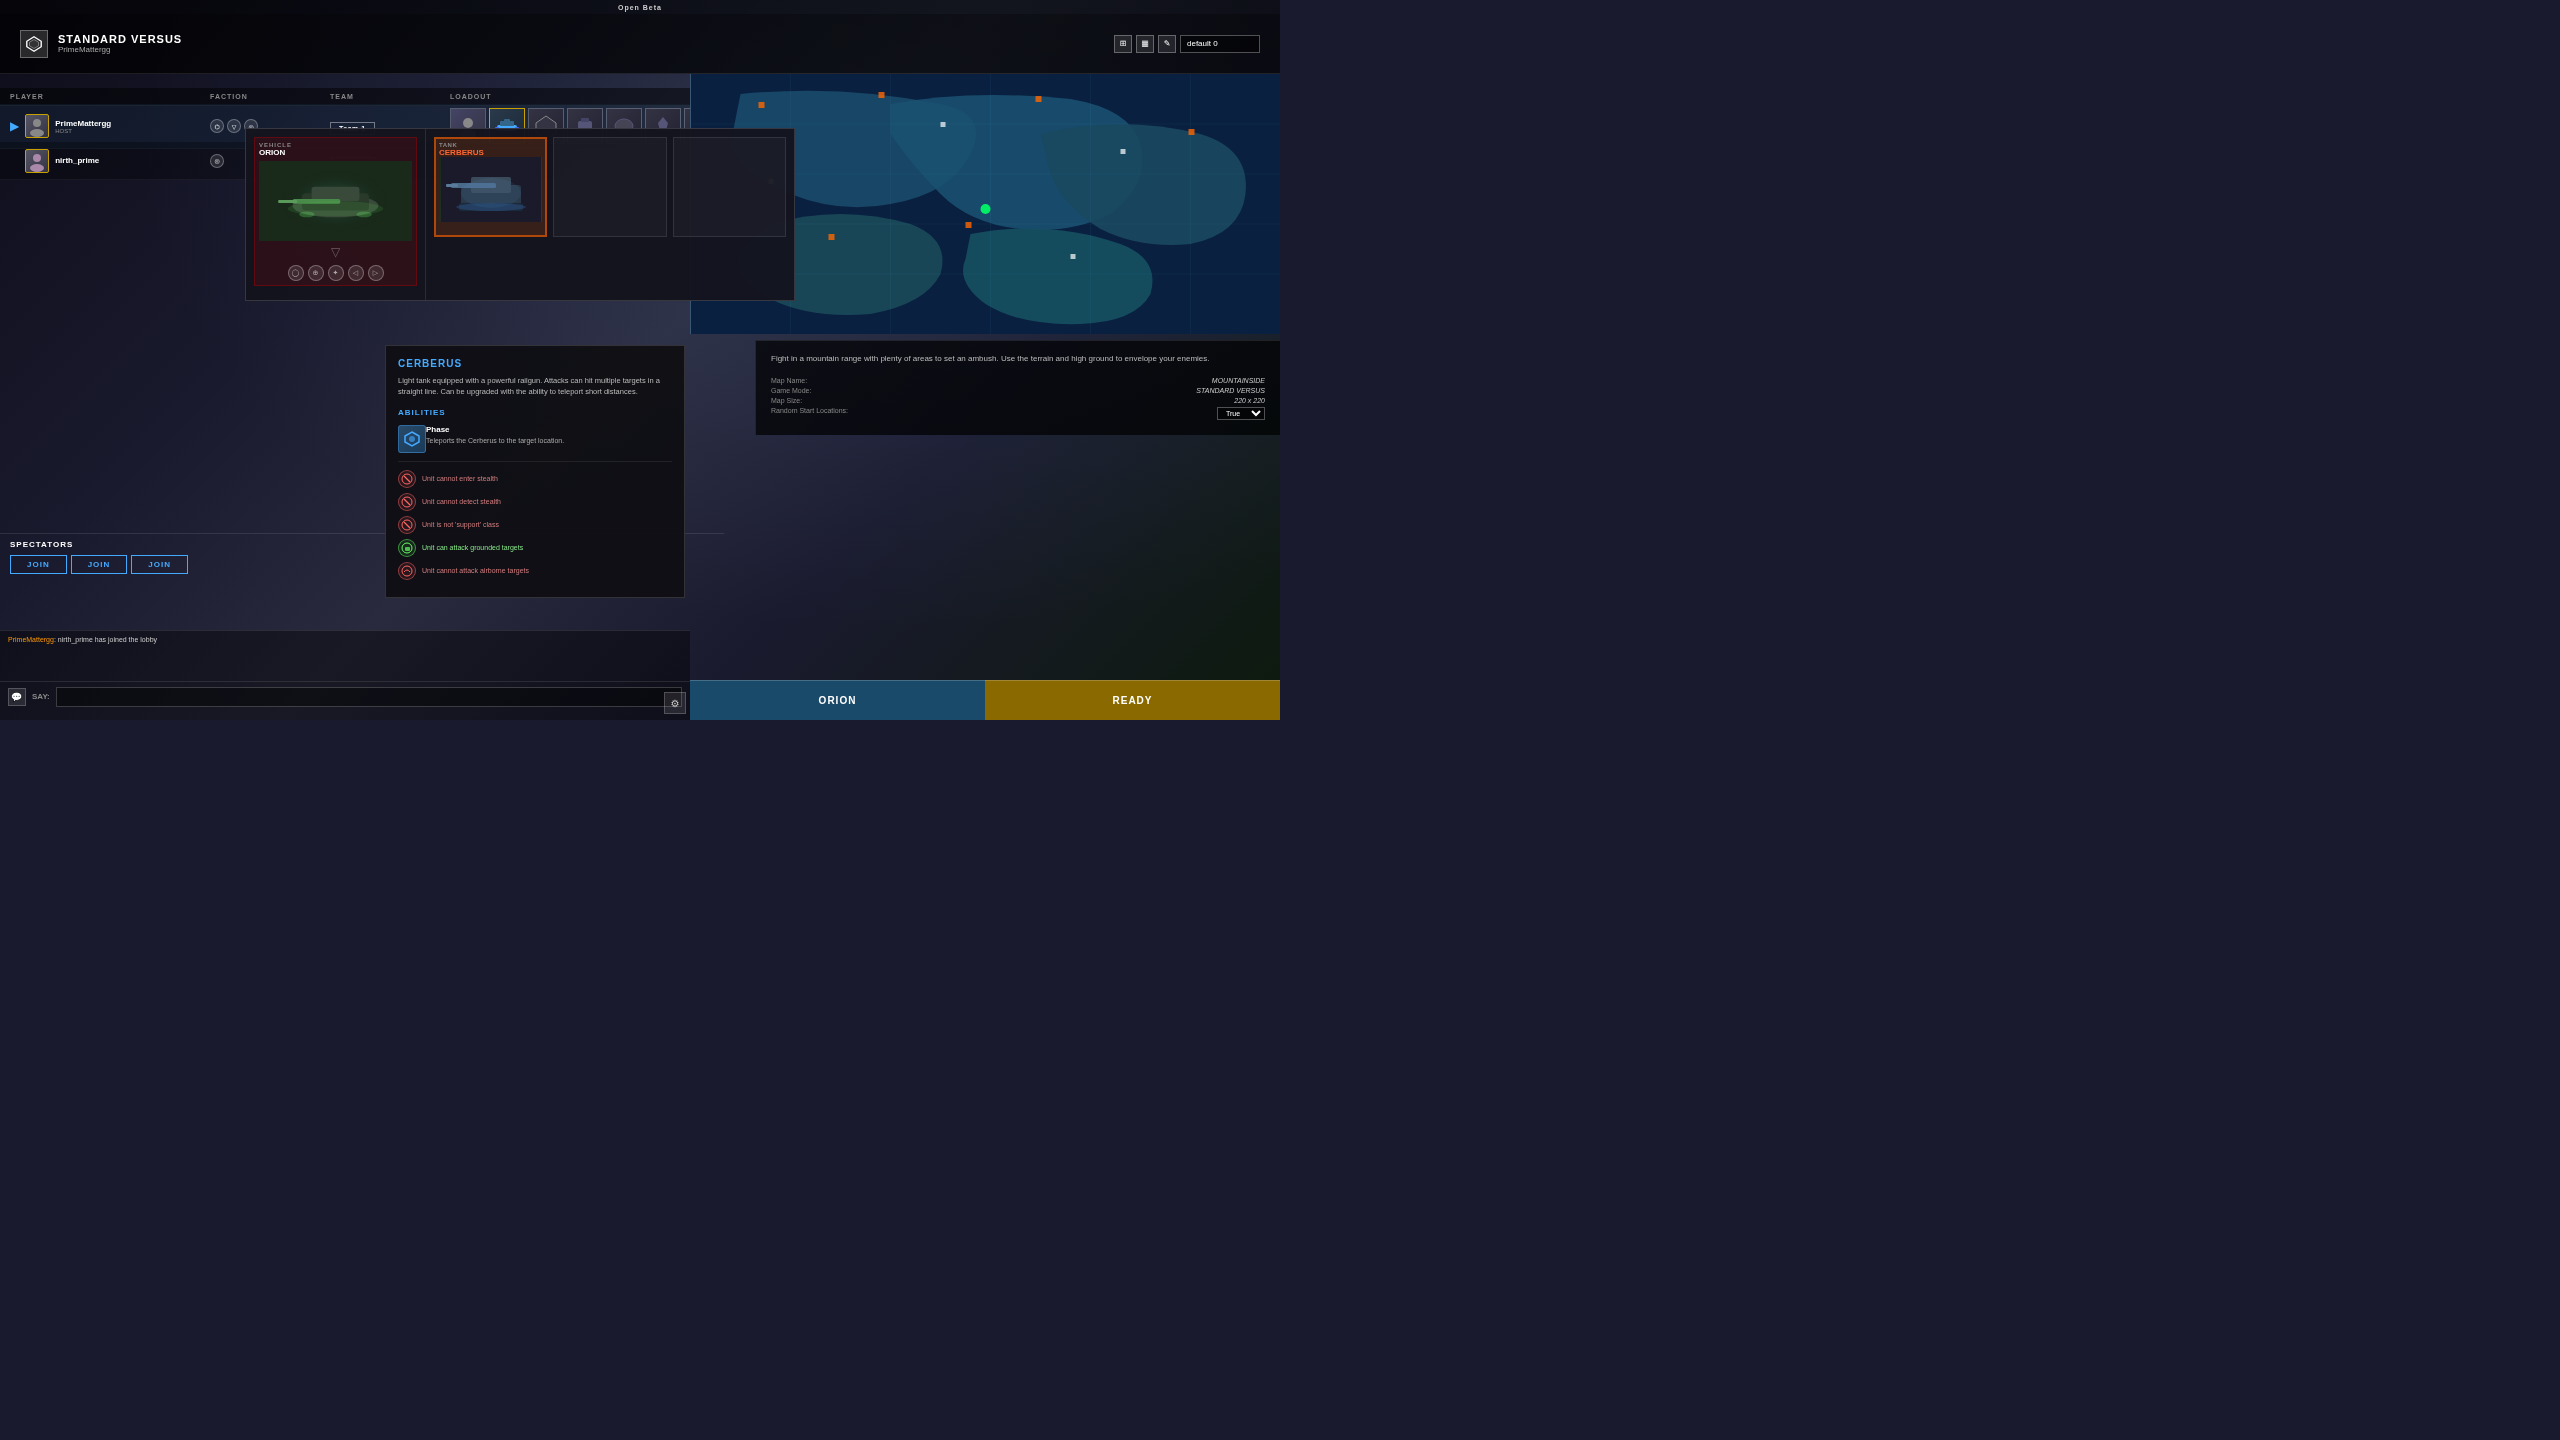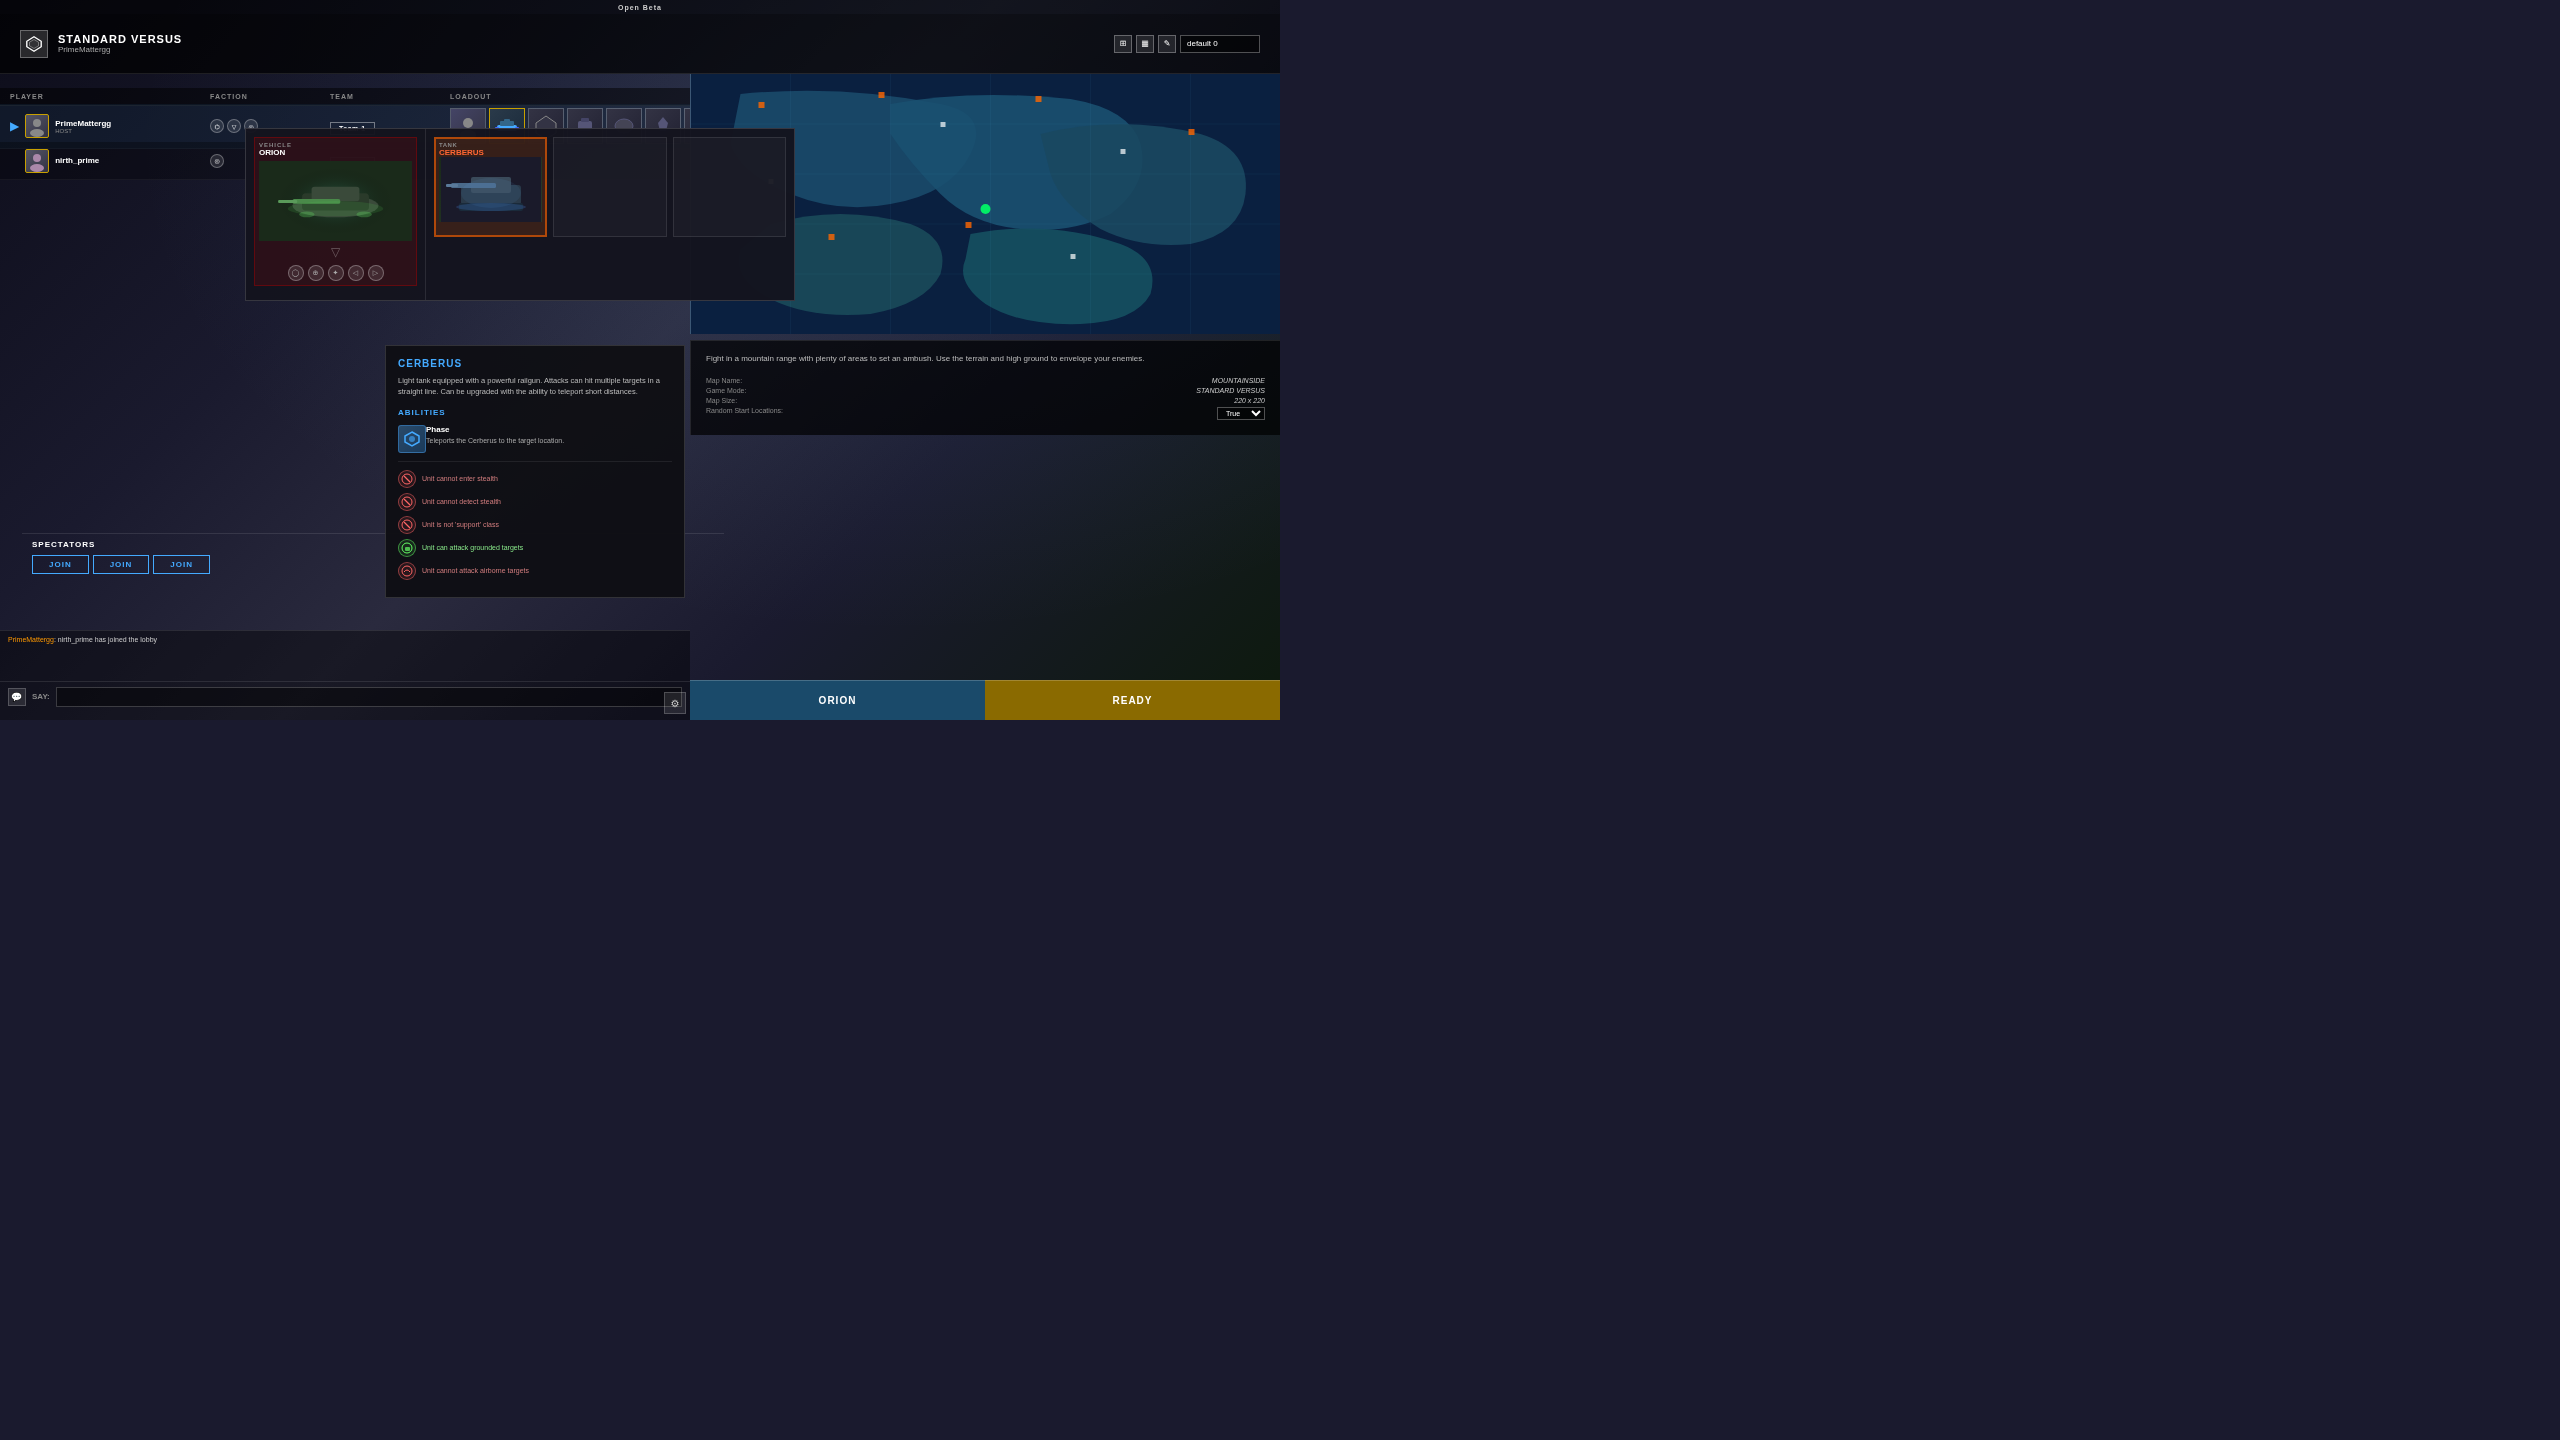--- a/index.html
+++ b/index.html
@@ -268,21 +268,20 @@
     }
 
     
     .spectators-section {
       position: absolute;
       bottom: 140px;
       left: 0;
       right: 556px;
       padding: 6px 10px;
       border-top: 1px solid rgba(255,255,255,0.1);
-      margin-left: 22px;
     }
     .spectators-title {
       color: white;
       font-size: 8px;
       font-weight: bold;
       letter-spacing: 1px;
       margin-bottom: 6px;
     }
     .join-buttons {
       display: flex;
@@ -918,21 +917,21 @@
       <circle cx="295" cy="135" r="5" fill="#00ff66" opacity="0.9"></circle>
 
       <rect x="78" y="105" width="5" height="5" fill="white" opacity="0.7"></rect>
       <rect x="250" y="48" width="5" height="5" fill="white" opacity="0.7"></rect>
       <rect x="430" y="75" width="5" height="5" fill="white" opacity="0.7"></rect>
       <rect x="380" y="180" width="5" height="5" fill="white" opacity="0.7"></rect>
     </svg>
   </div>
 </div>
 
-<div style="position:absolute;top:340px;right:0;width:590px;background:rgba(0,0,0,0.7);padding:12px 15px;border-left:1px solid rgba(255,255,255,0.1);border-top:1px solid rgba(255,255,255,0.1);">
+<div style="position:absolute;top:340px;right:0;width:525px;background:rgba(0,0,0,0.7);padding:12px 15px;border-left:1px solid rgba(255,255,255,0.1);border-top:1px solid rgba(255,255,255,0.1);">
   <p class="map-description" style="color:#bbb;font-size:8px;line-height:1.5;margin-bottom:12px;">Fight in a mountain range with plenty of areas to set an ambush. Use the terrain and high ground to envelope your enemies.</p>
   <div class="map-details-row">
     <span class="map-detail-label">Map Name:</span>
     <span class="map-detail-value">MOUNTAINSIDE</span>
   </div>
   <div class="map-details-row">
     <span class="map-detail-label">Game Mode:</span>
     <span class="map-detail-value">STANDARD VERSUS</span>
   </div>
   <div class="map-details-row">

